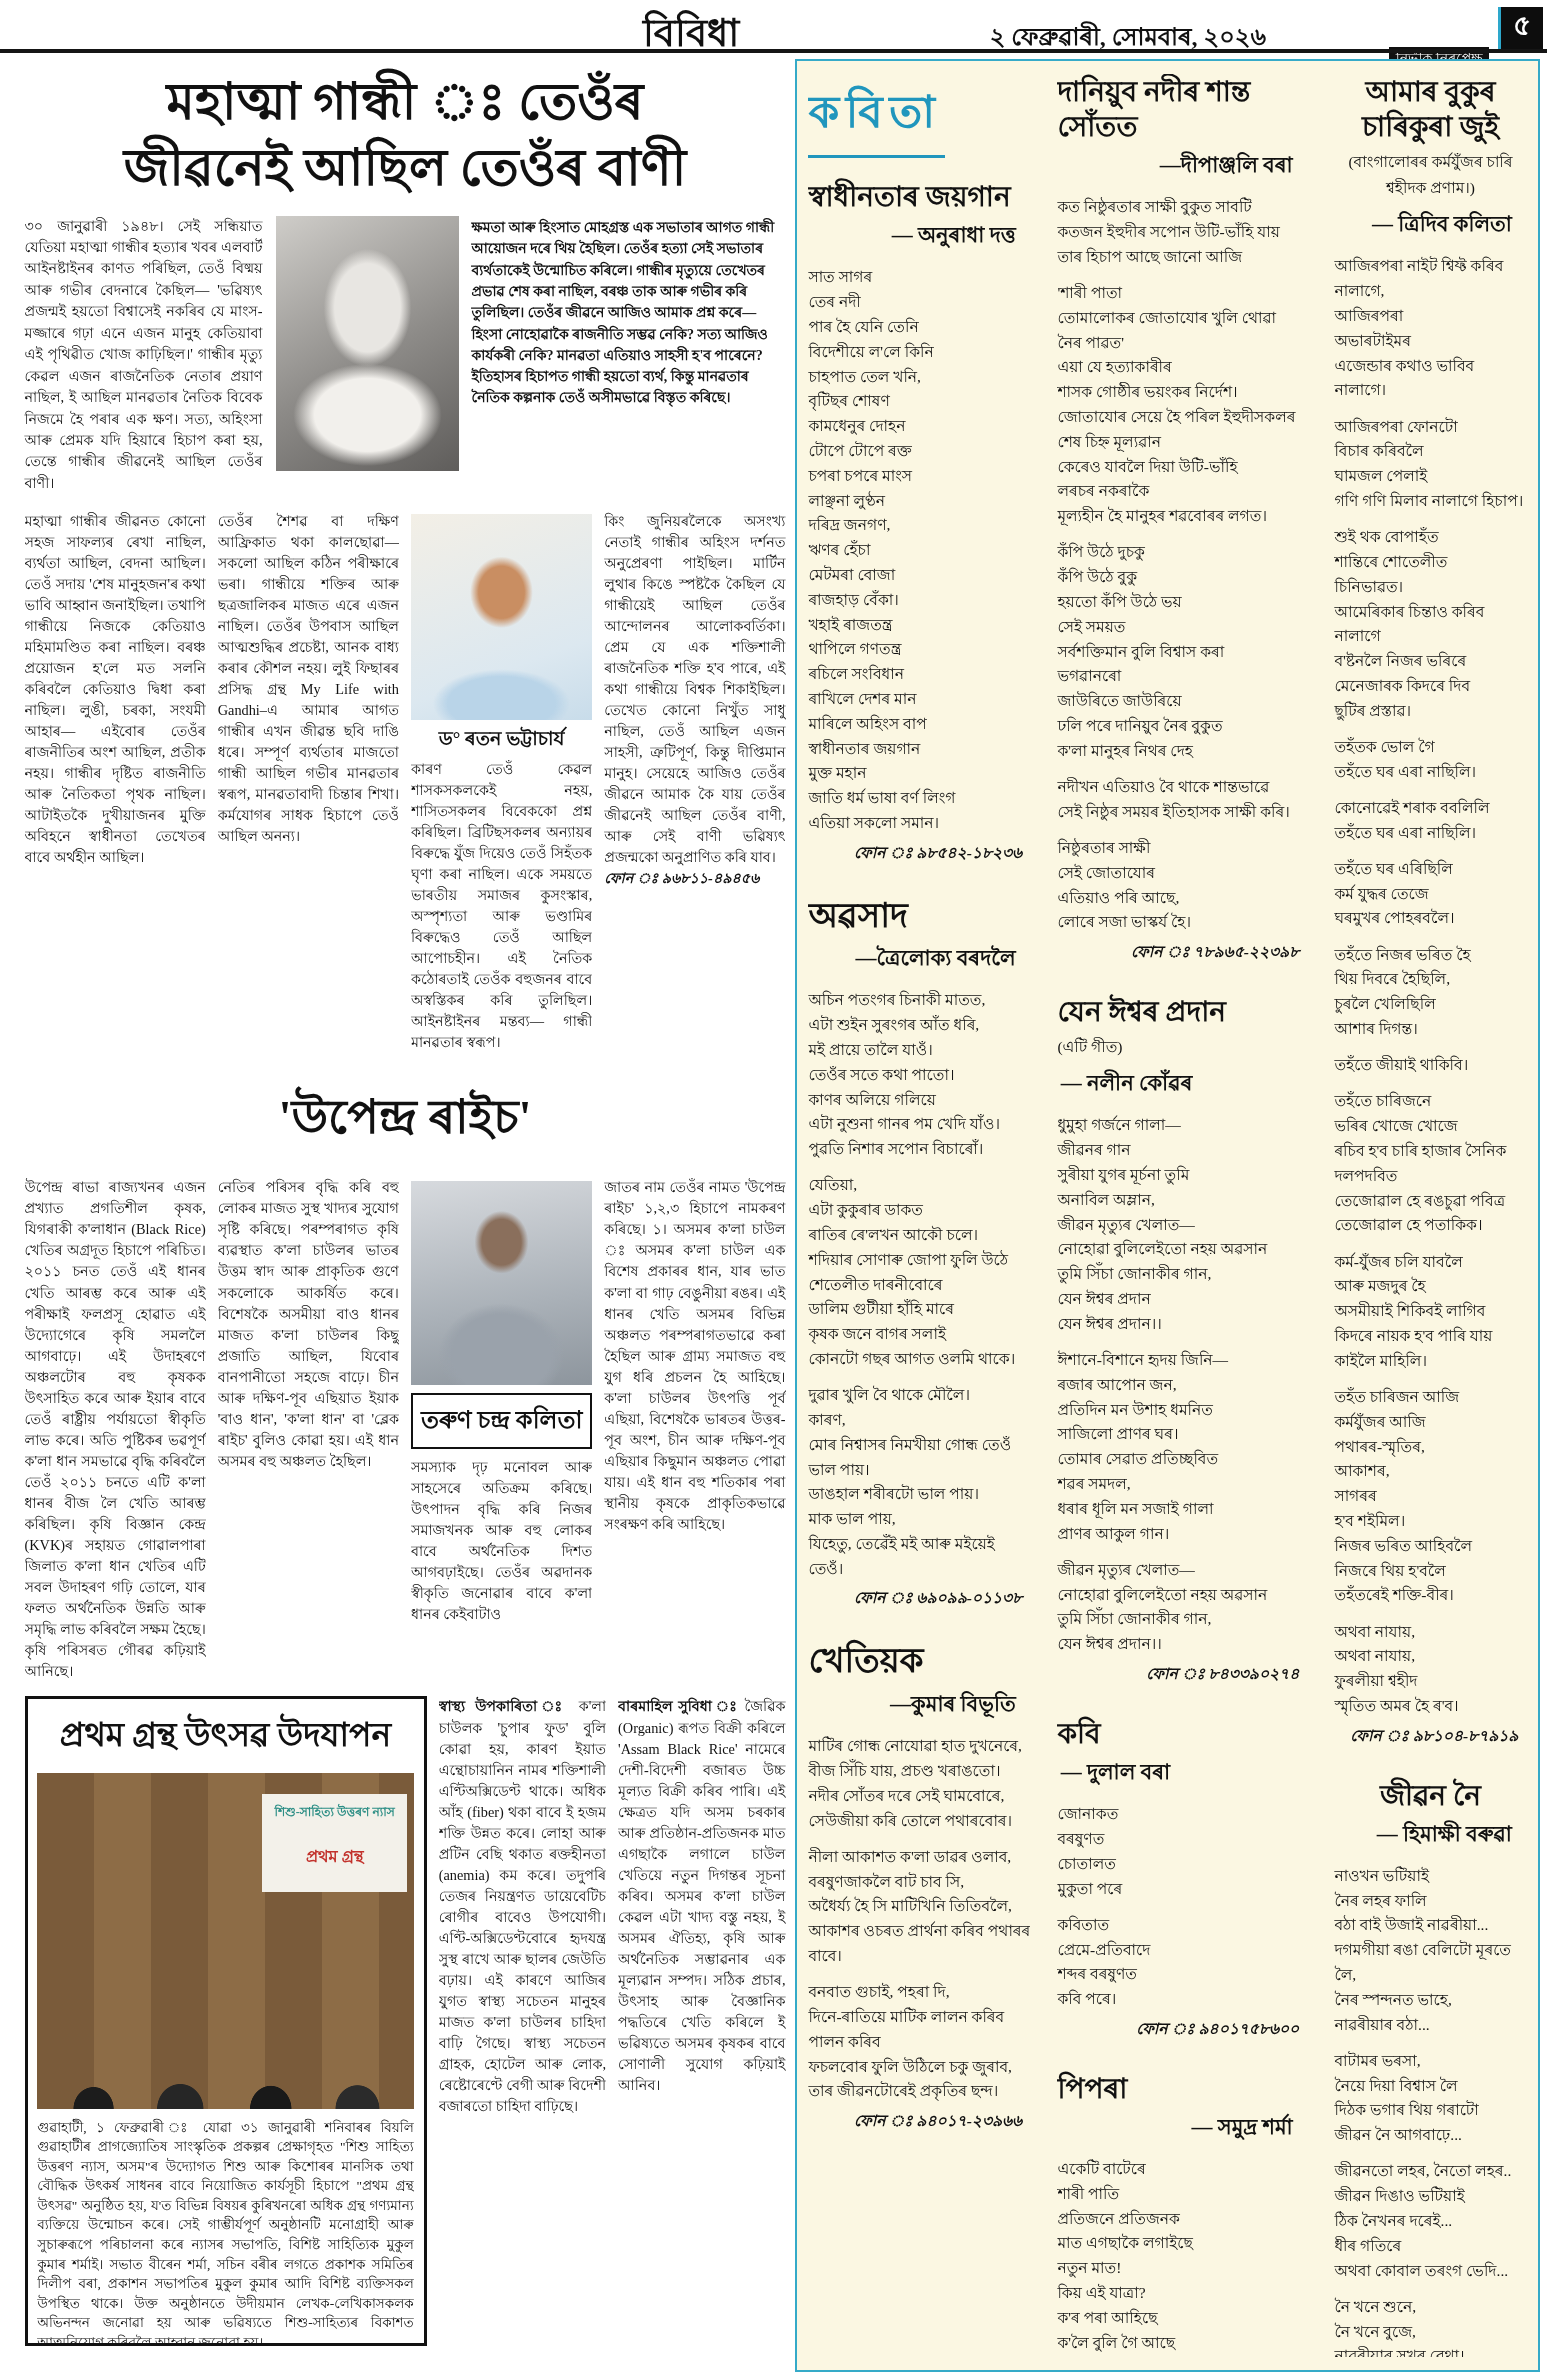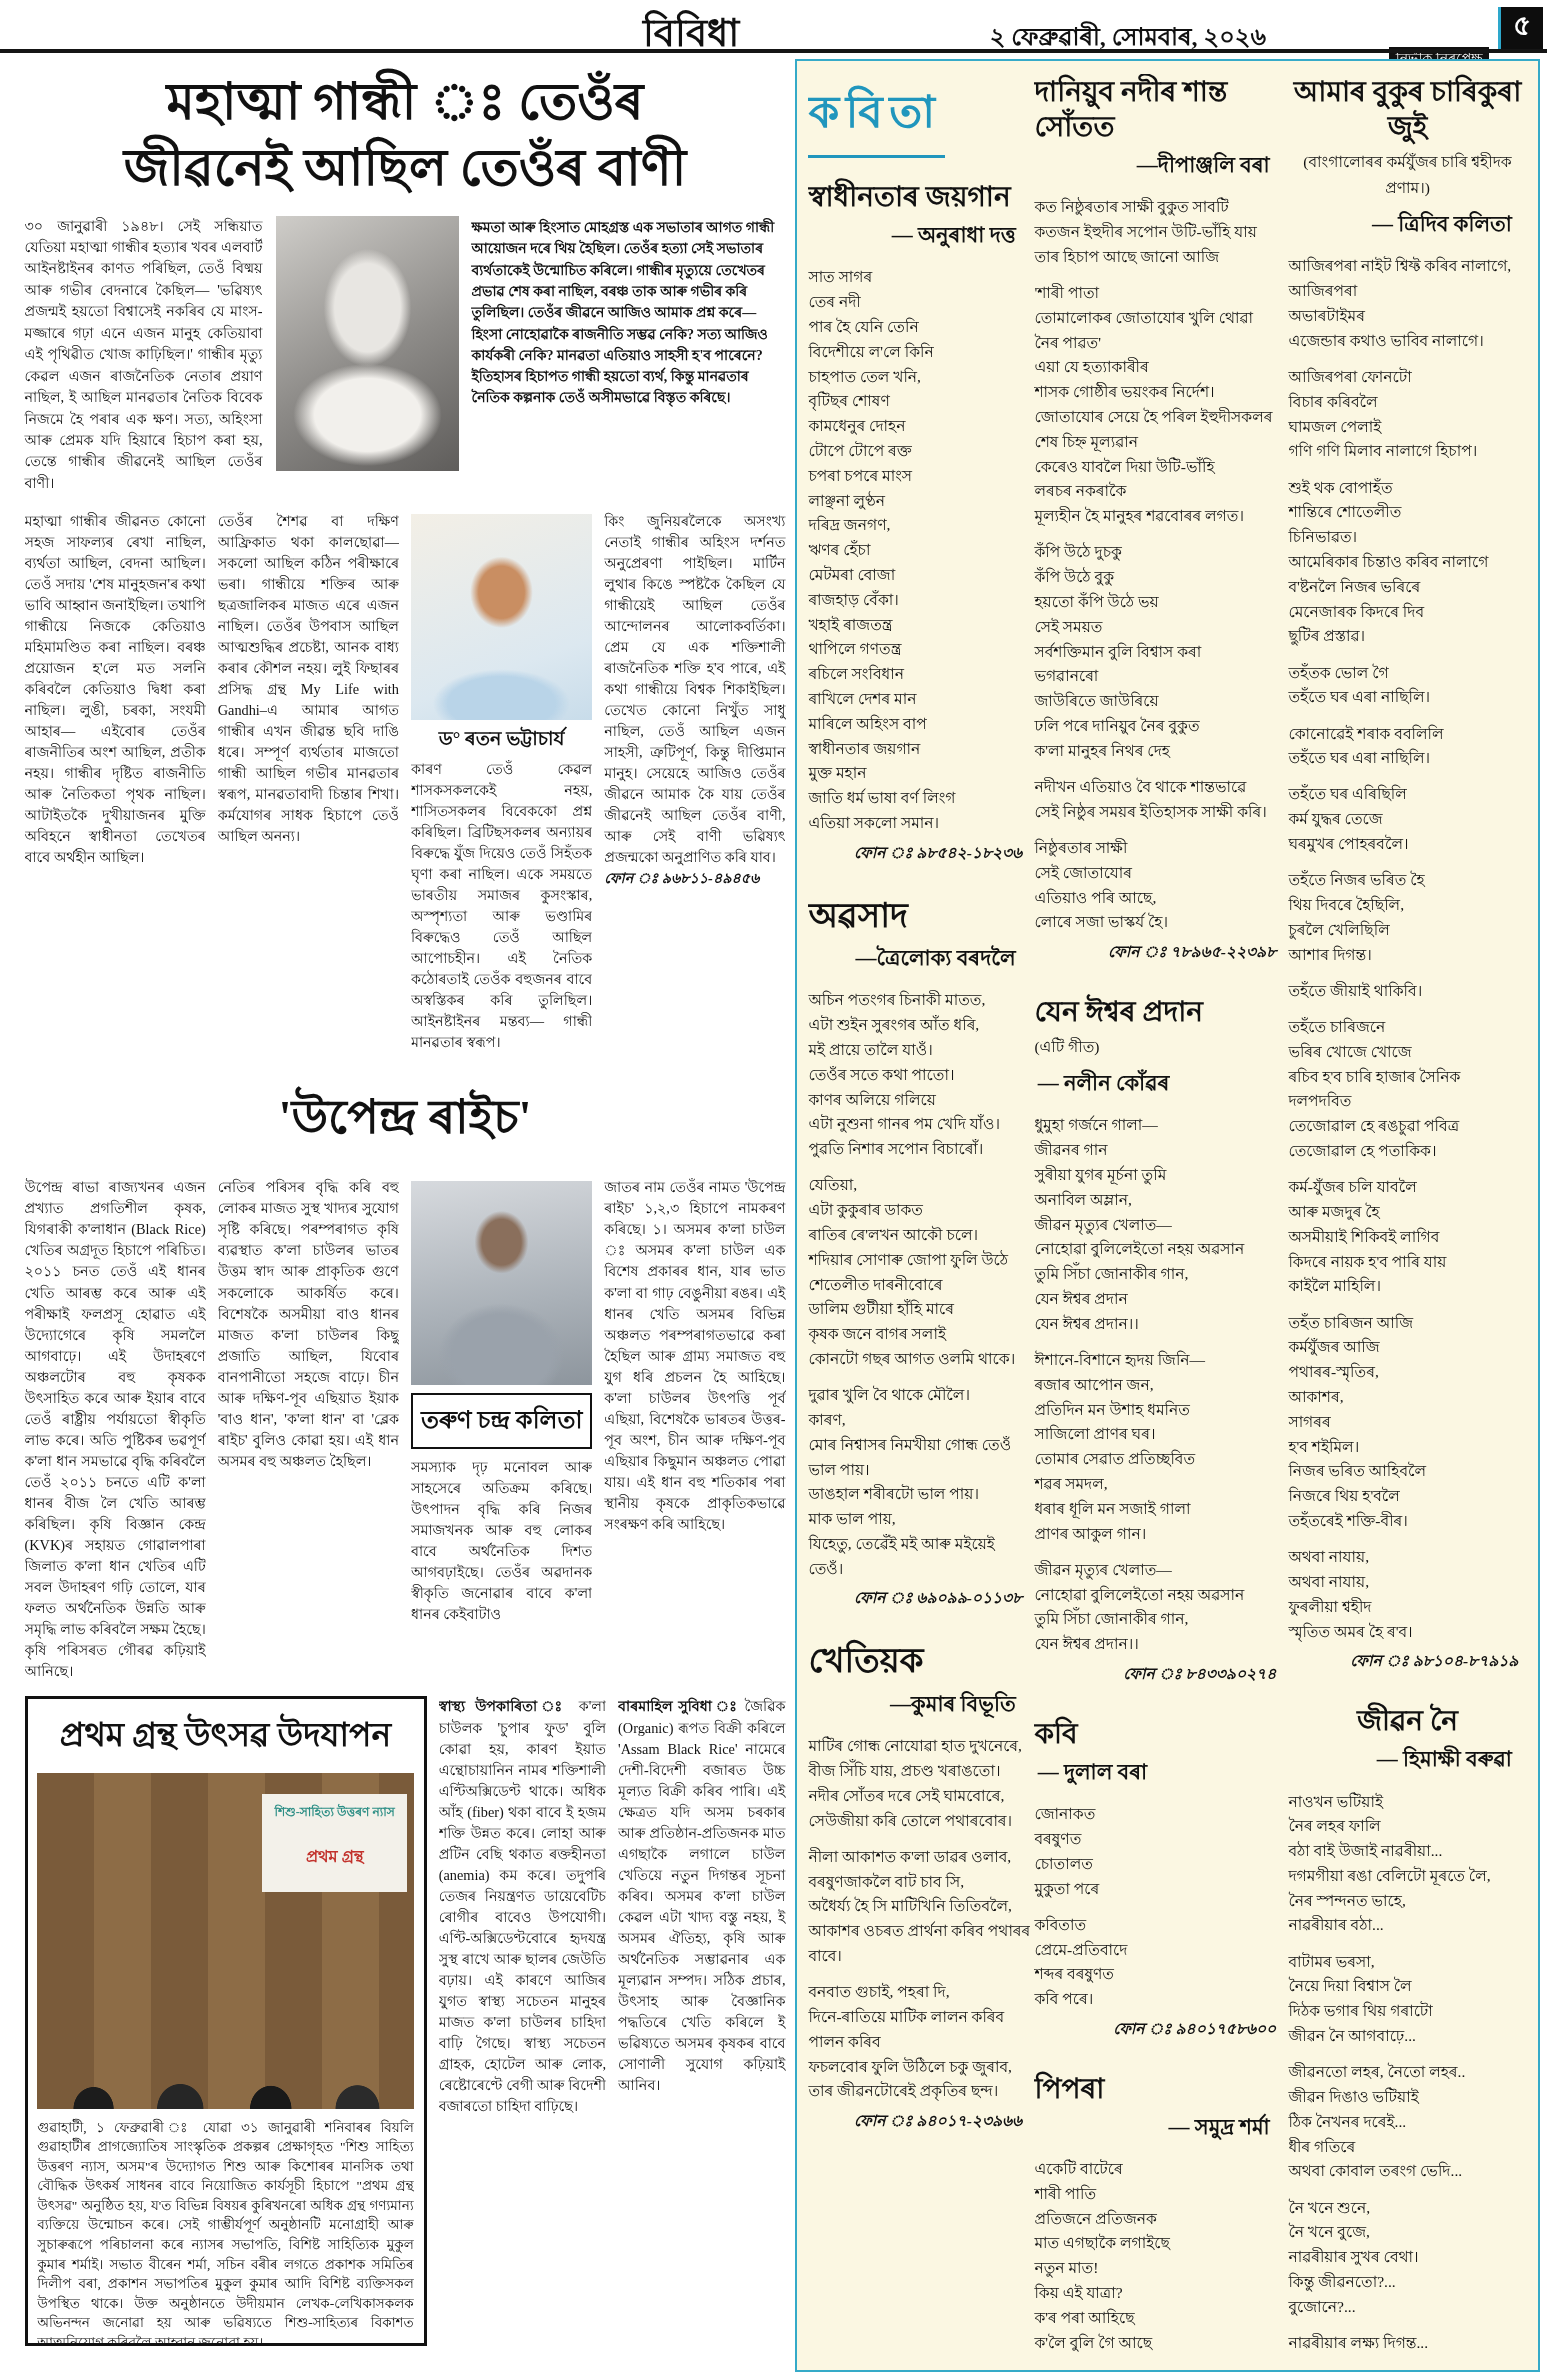--- a/index.html
+++ b/index.html
@@ -56,21 +56,21 @@
   .photo-group .banner b{display:block;color:#c2322c;font-size:16.3px;margin-top:21px;}
   .photo-group .crowd{position:absolute;left:0;bottom:0;width:100%;height:72px;
       background:radial-gradient(33px 36px at 15% 100%,#1c1c1c 0 60%,transparent 62%),
                  radial-gradient(38px 41px at 38% 100%,#262626 0 60%,transparent 62%),
                  radial-gradient(34px 38px at 62% 100%,#191919 0 60%,transparent 62%),
                  radial-gradient(36px 39px at 85% 100%,#2b2b2b 0 60%,transparent 62%);}
   .fest-body{font-size:13.5px;line-height:1.45;text-align:justify;margin-top:8.2px;}
   
   .poetry{position:absolute;left:795px;top:59px;width:745px;height:2313px;box-sizing:border-box;
           background:#fbf7e2;border:2.4px solid #35aac8;padding:13px 11.4px;overflow:hidden;}
-  .poetry-cols{display:flex;gap:4px;height:100%;}
+  .poetry-cols{display:flex;gap:27px;height:100%;}
   .p-col{overflow:hidden;}
   .p-col.a{width:222px;} .p-col.b{width:250px;} .p-col.c{flex:1;}
   .kobita-logo{font-size:44px;font-weight:bold;color:#2096bd;letter-spacing:6.5px;
                border-bottom:3.3px solid #2096bd;display:inline-block;padding:0 3.3px 3.3px 0;margin:4.9px 0 21px;}
   .poem{margin-bottom:28px;}
   .poem-title{font-size:28px;font-weight:bold;line-height:1.25;margin-bottom:3.3px;}
   .poem.big .poem-title{font-size:34px;}
   .poem.center .poem-title,.poem.center .poem-subtitle{text-align:center;}
   .poem-subtitle{font-size:15.5px;margin:6px 0;}
   .poem-author{font-size:21px;font-weight:bold;margin:4.9px 0 11.4px;text-align:right;padding-right:14.7px;}

